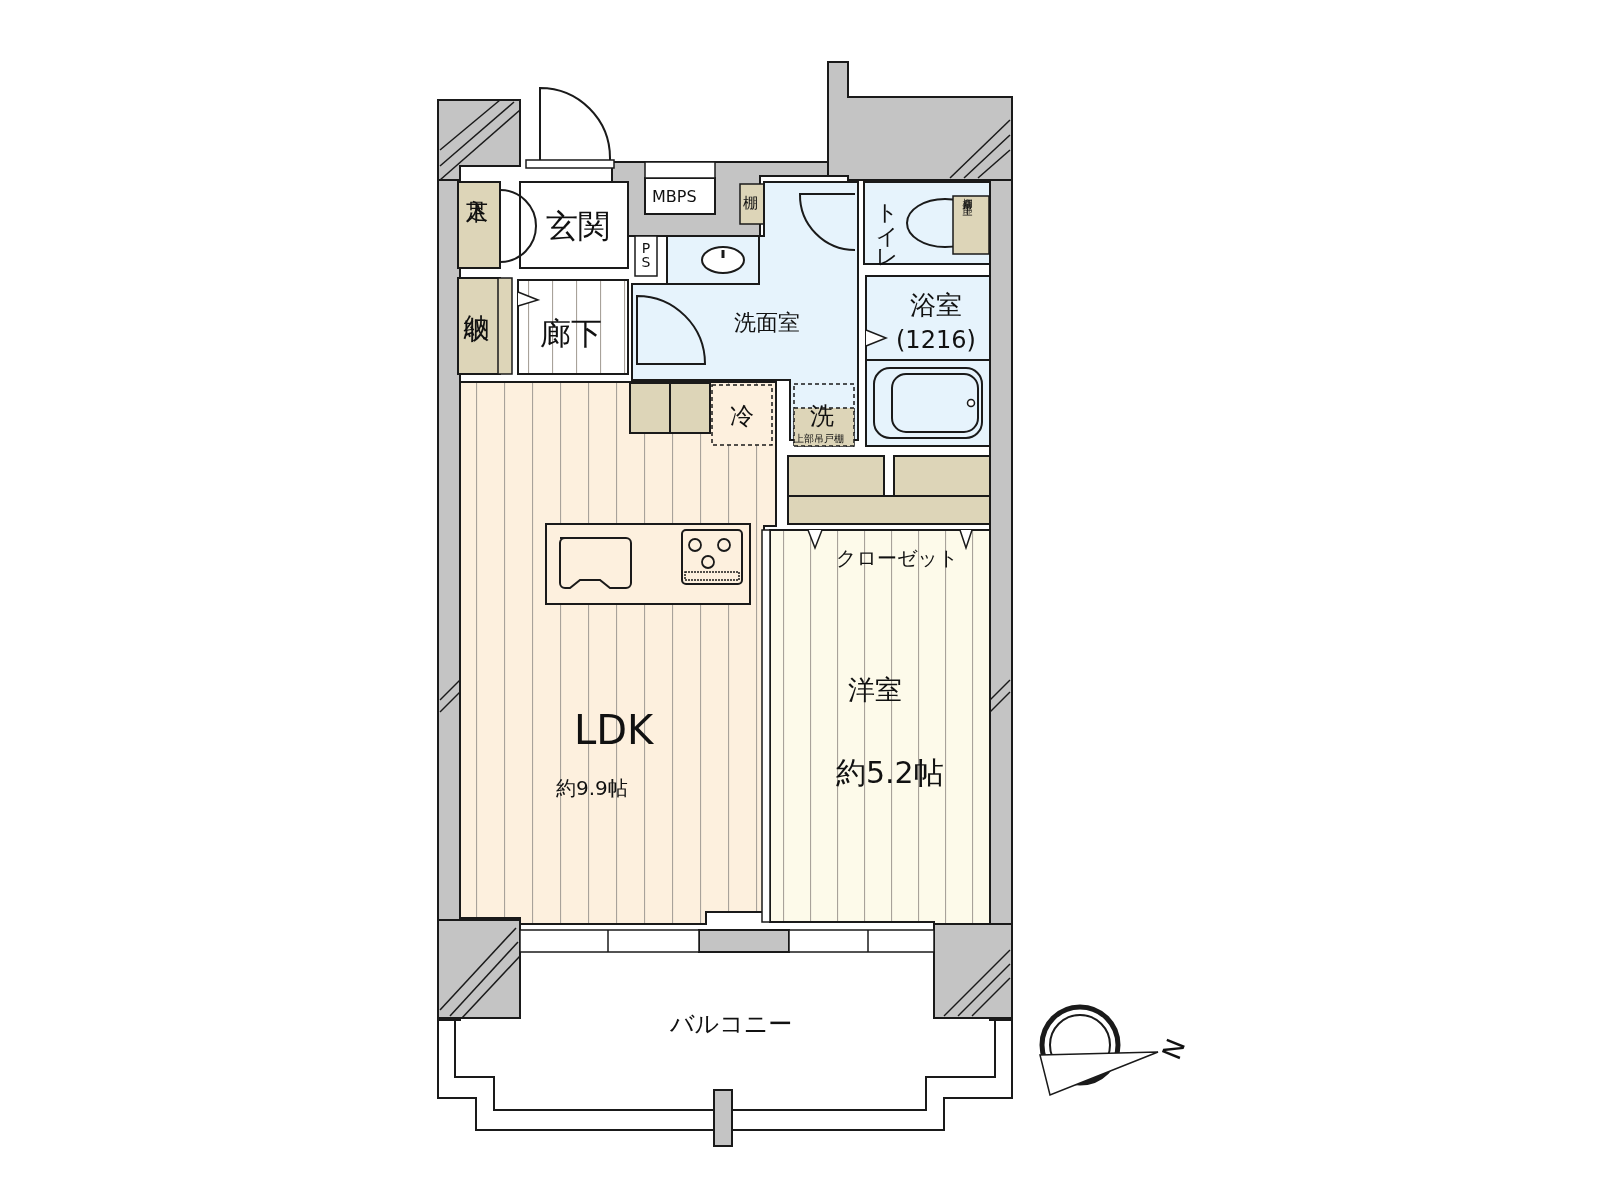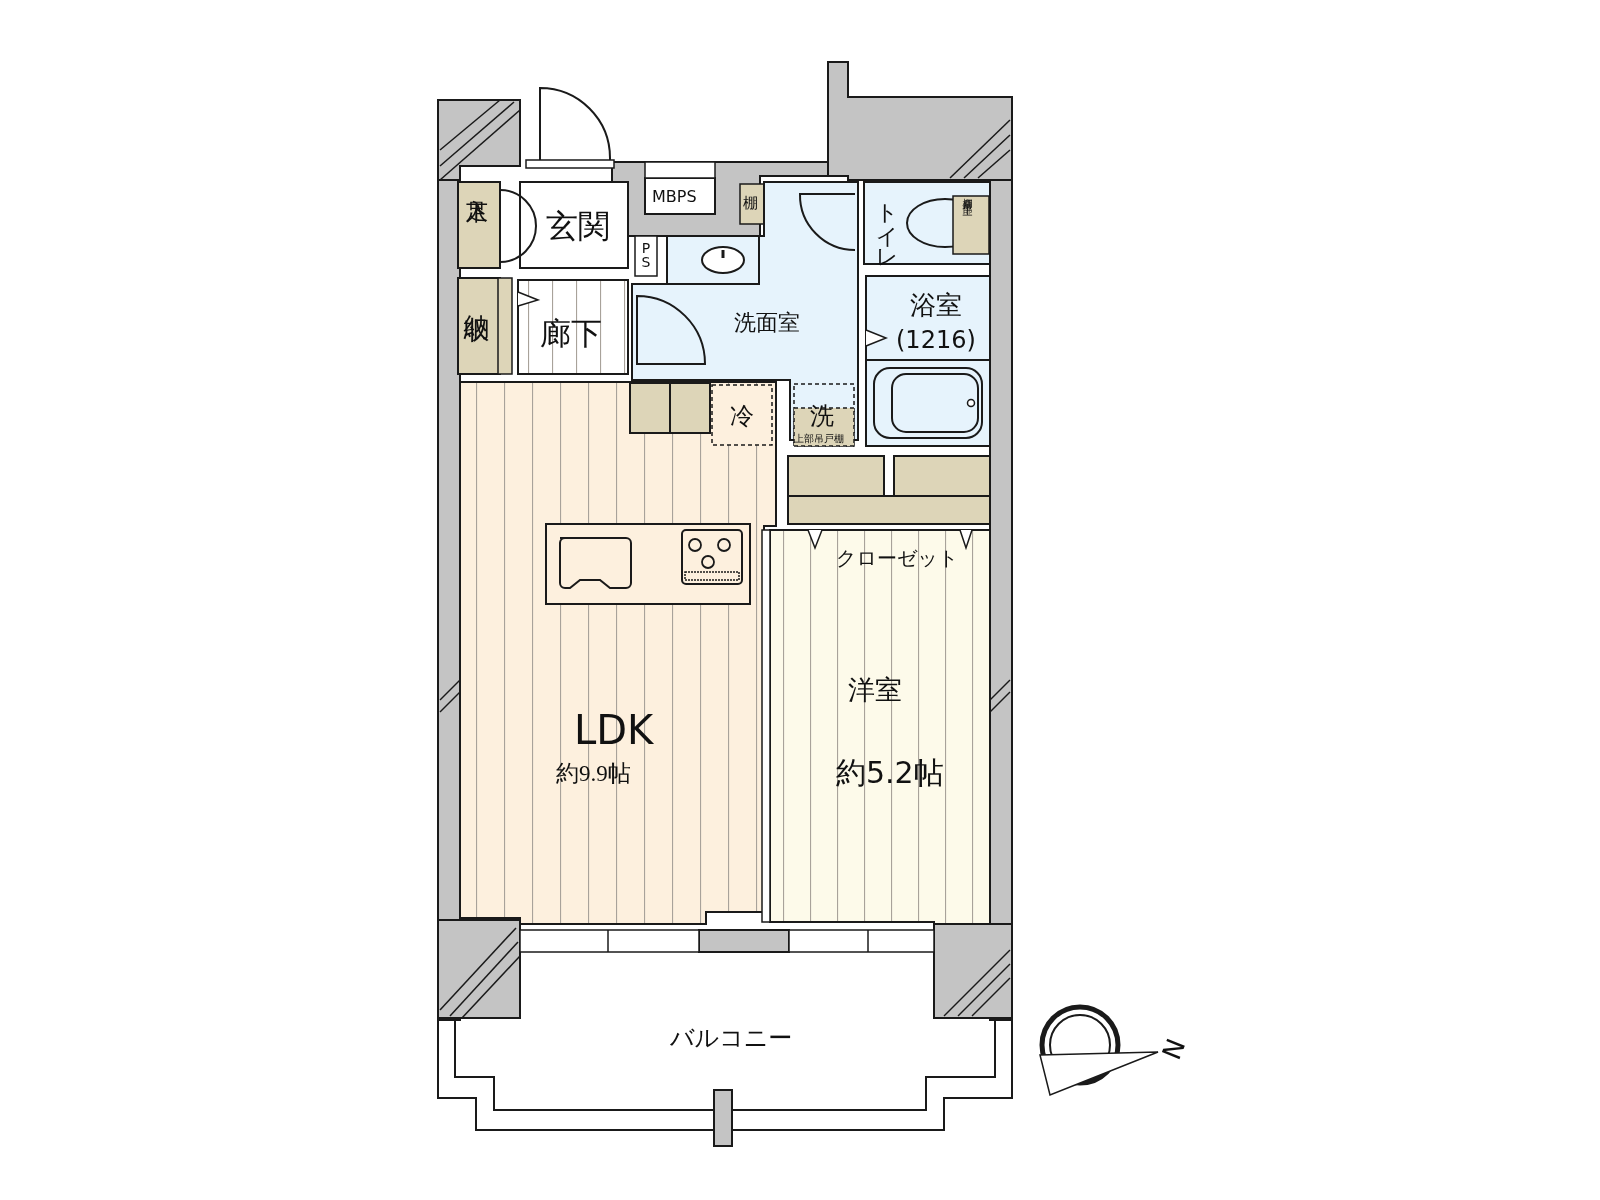--- a/index.html
+++ b/index.html
@@ -143,30 +143,30 @@
 
   <g>
     <circle cx="1080" cy="1045" r="38" fill="none" stroke="#1a1a1a" stroke-width="5"></circle>
     <circle cx="1080" cy="1045" r="30" fill="none" stroke="#1a1a1a" stroke-width="2"></circle>
     <polygon points="1040,1055 1158,1052 1075,1068" fill="#1a1a1a"></polygon>
     <polygon points="1040,1055 1158,1052 1050,1095" fill="#fff" stroke="#1a1a1a" stroke-width="1.5"></polygon>
   </g>
 </svg>
 
 <div class="lbl" style="left:574px;top:710px;font-size:40px;">LDK</div>
-<div class="lbl" style="left:556px;top:762px;font-size:23px;font-family:Liberation Serif, serif;">約9.9帖</div>
+<div class="lbl" style="left:556px;top:778px;font-size:20px;">約9.9帖</div>
 <div class="lbl" style="left:848px;top:676px;font-size:27px;">洋室</div>
 <div class="lbl" style="left:836px;top:758px;font-size:30px;">約5.2帖</div>
 <div class="lbl" style="left:546px;top:210px;font-size:32px;">玄関</div>
 <div class="lbl" style="left:540px;top:318px;font-size:31px;">廊下</div>
 <div class="lbl" style="left:734px;top:312px;font-size:22px;">洗面室</div>
 <div class="lbl" style="left:910px;top:292px;font-size:26px;">浴室</div>
 <div class="lbl" style="left:896px;top:328px;font-size:24px;">(1216)</div>
 <div class="lbl vert" style="left:876px;top:188px;font-size:22px;">トイレ</div>
-<div class="lbl" style="left:670px;top:1012px;font-size:24px;margin-top:14px;">バルコニー</div>
+<div class="lbl" style="left:670px;top:1012px;font-size:24px;">バルコニー</div>
 
 <div class="lbl vert" style="left:466px;top:186px;font-size:22px;">下足入</div>
 <div class="lbl vert" style="left:464px;top:296px;font-size:26px;">収納</div>
 <div class="lbl" style="left:652px;top:189px;font-size:16px;">MBPS</div>
 <div class="lbl vert" style="left:639px;top:240px;font-size:14px;">PS</div>
 <div class="lbl" style="left:743px;top:196px;font-size:15px;">棚</div>
 <div class="lbl" style="left:730px;top:404px;font-size:24px;">冷</div>
 <div class="lbl" style="left:810px;top:404px;font-size:24px;">洗</div>
 <div class="lbl" style="left:794px;top:434px;font-size:10px;">上部吊戸棚</div>
 <div class="lbl vert" style="left:962px;top:198px;font-size:10px;">上部吊戸棚</div>

